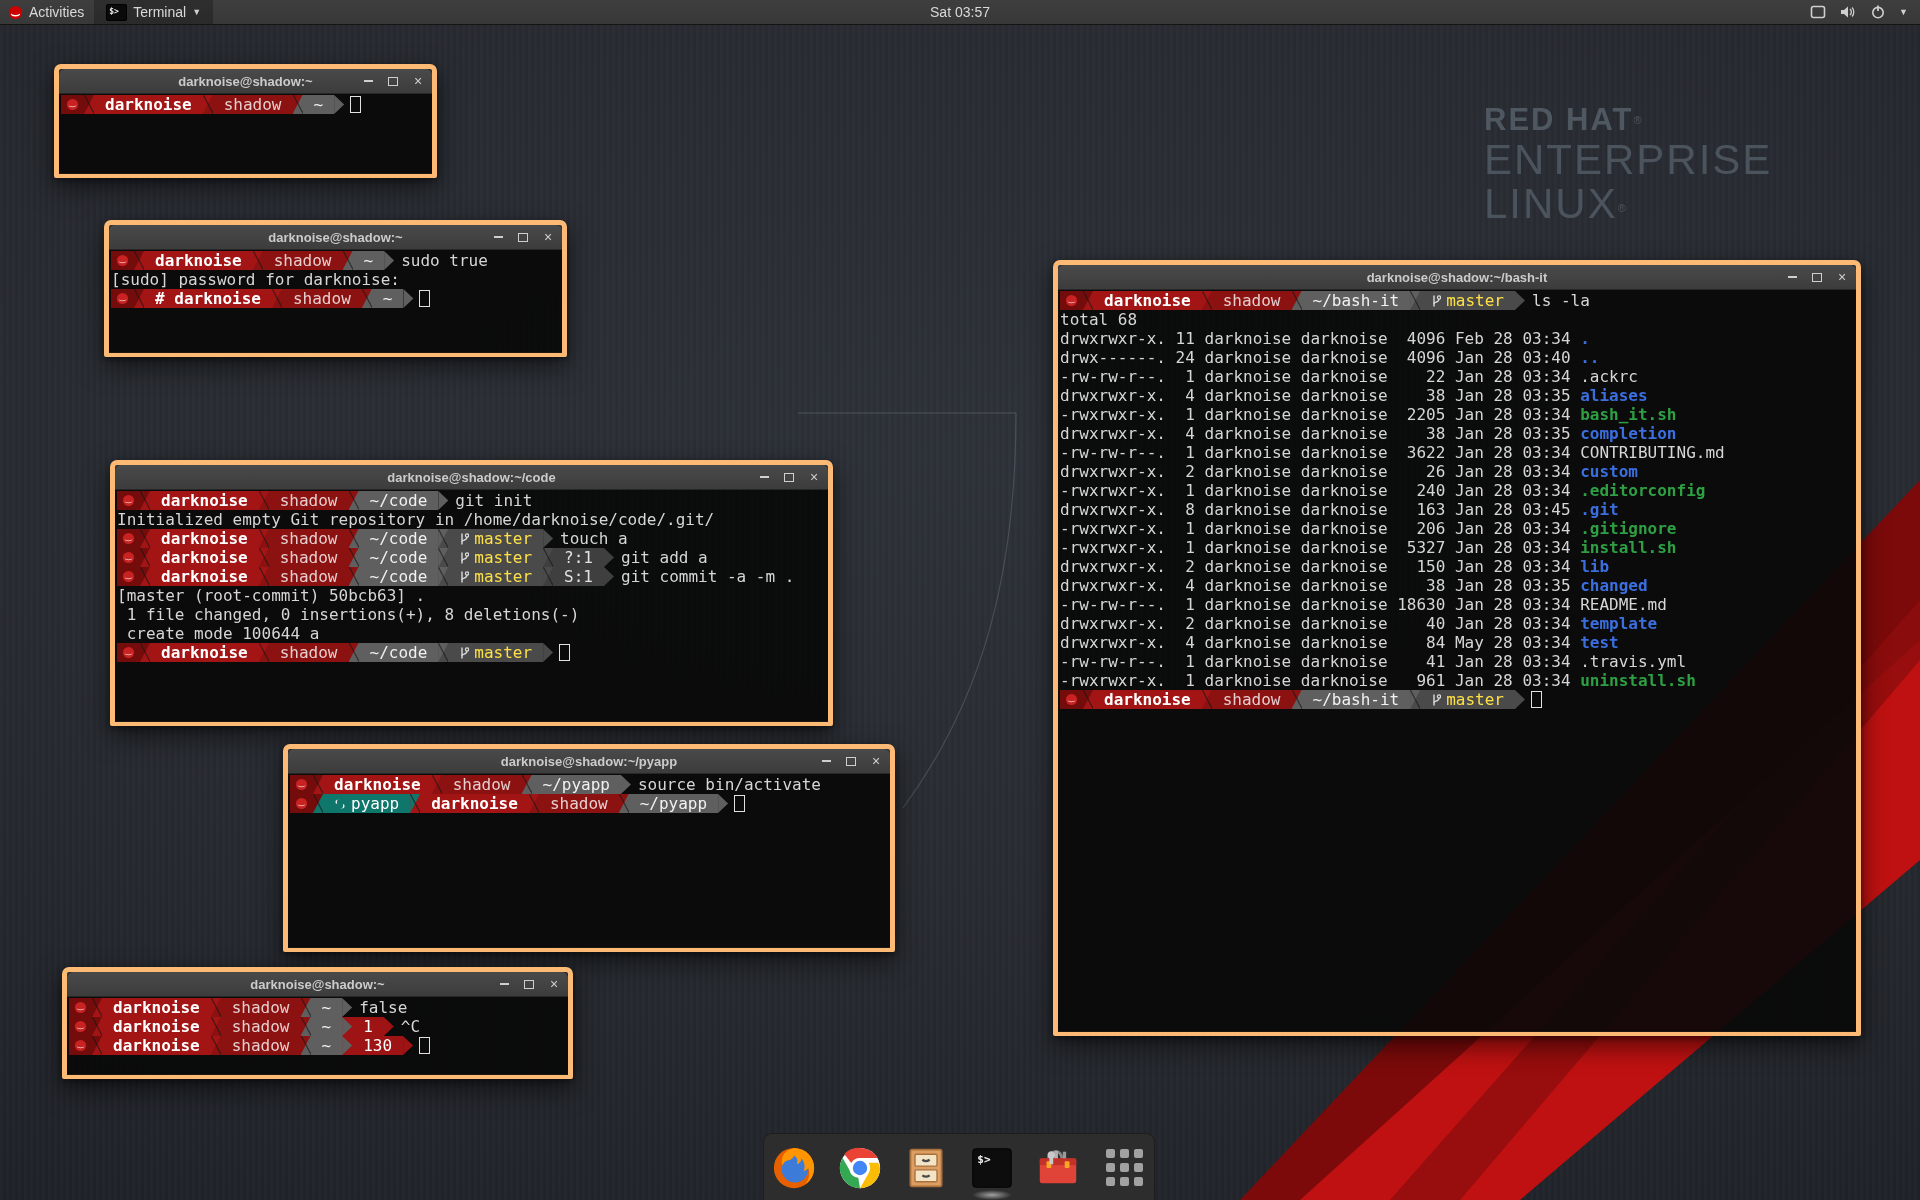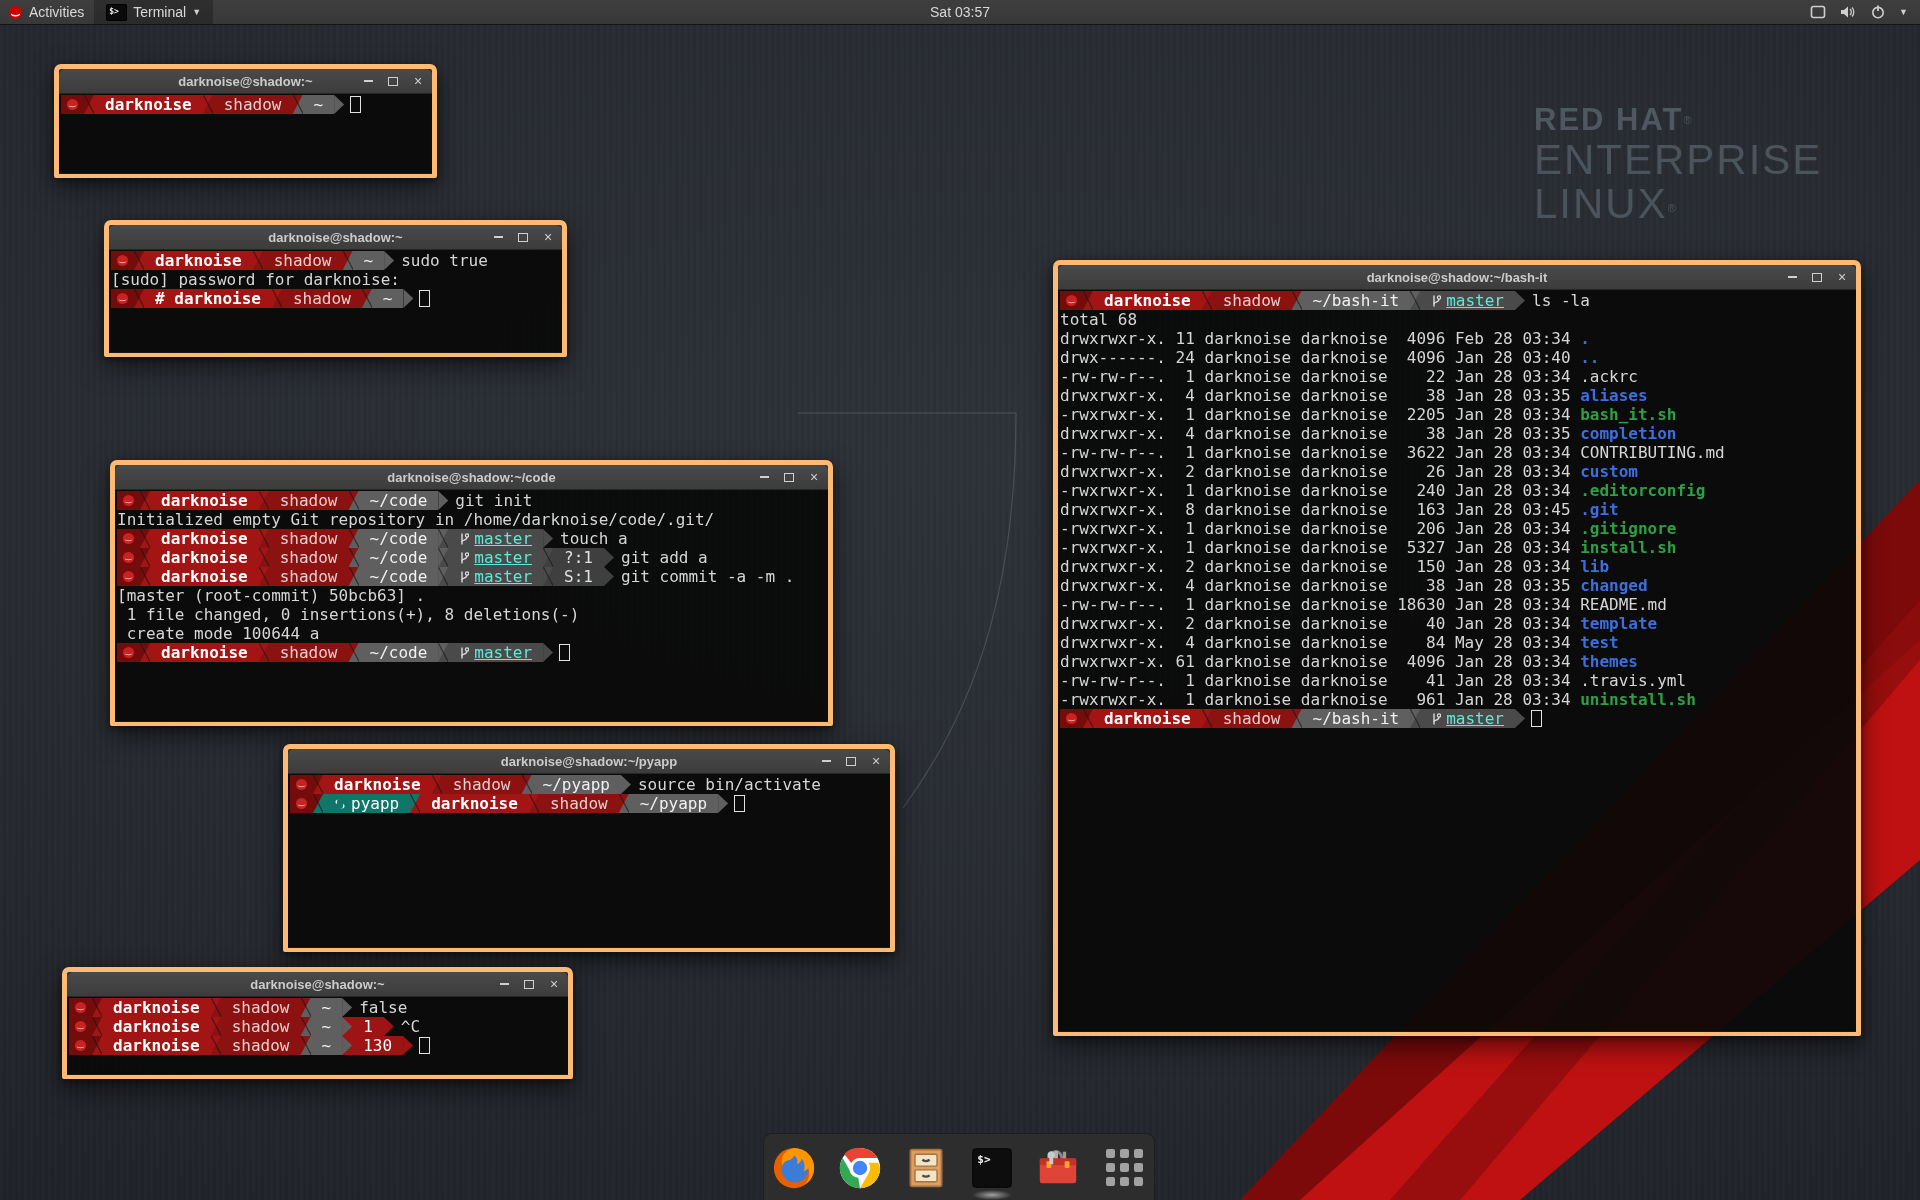--- a/index.html
+++ b/index.html
@@ -5,21 +5,21 @@
   html,body{margin:0;padding:0;background:#15171a;}
   #screen{position:relative;width:1920px;height:1200px;overflow:hidden;
     font-family:"Liberation Sans","DejaVu Sans",sans-serif;}
   
   .wallpaper{position:absolute;inset:0;
     background:radial-gradient(130% 95% at 52% 38%, #2e3239 0%, #282c32 40%, #22252b 65%, #191c20 100%);}
   .wallpaper .texture{position:absolute;inset:0;
     background:repeating-linear-gradient(90deg, rgba(255,255,255,.013) 0 3px, rgba(0,0,0,.03) 3px 6px);}
   #ribbons{position:absolute;inset:0;}
   
-  .rhel-logo{position:absolute;left:1534px;top:102px;color:#4d565f;z-index:2;}
+  .rhel-logo{position:absolute;left:1484px;top:102px;color:#4d565f;z-index:2;}
   .rhel-logo .brand{font-size:31px;font-weight:bold;letter-spacing:2px;color:#4f5860;}
   .rhel-logo .reg{font-size:11px;vertical-align:super;}
   .rhel-logo .l2,.rhel-logo .l3{font-size:42px;font-weight:300;letter-spacing:2px;color:#4b545d;line-height:44px;}
   
   .topbar{position:absolute;left:0;top:0;width:1920px;height:24px;z-index:40;
     background:linear-gradient(#3e3e3e,#383838);border-bottom:1px solid #141414;
     display:flex;align-items:center;color:#d9d9d9;font-size:14px;}
   .tb-left{display:flex;align-items:flex-start;height:100%;}
   .tb-activities{display:flex;align-items:center;gap:6px;padding:0 10px 0 8px;height:100%;}
   .tb-appmenu{display:flex;align-items:center;gap:6px;padding:0 12px;height:100%;background:rgba(0,0,0,.25);}
@@ -42,21 +42,21 @@
   .wbtn.close{font-size:14px;line-height:12px;}
   .term{background:rgba(9,9,9,.92);padding:1px 0 0 2px;height:calc(100% - 25px);overflow:hidden;
     font-family:"DejaVu Sans Mono","Liberation Mono",monospace;font-size:16px;color:#d6d6d6;}
   .line{height:19px;display:flex;align-items:stretch;white-space:pre;}
   .line .txt{line-height:19px;}
   .seg{display:flex;align-items:center;height:19px;padding:0 11px;line-height:19px;}
   .seg-icon{padding:0 5px;}
   .seg-user{color:#ffffff;font-weight:bold;}
   .seg-host{color:#e6cfcf;}
   .seg-path{color:#f1f1f1;}
-  .seg-branch{color:#5eead4;display:flex;gap:5px;text-decoration:underline;}
+  .seg-branch{color:#fde047;display:flex;gap:5px;}
   .seg-gitst{color:#e2e2e2;}
   .seg-exit{color:#ffffff;}
   .seg-venv{color:#ffffff;display:flex;gap:5px;}
   .join{width:10px;height:19px;position:relative;flex:none;}
   .join i{position:absolute;inset:0;}
   .join i.tri{clip-path:polygon(0 0,100% 50%,0 100%);}
   .join i.sla{clip-path:polygon(0 0,100% 0,0 100%);}
   .join i.edge{background:linear-gradient(to top right, transparent 46%, rgba(20,20,20,.55) 49%, rgba(20,20,20,.55) 54%, transparent 57%);}
   .cmd{line-height:19px;margin-left:7px;}
   .cursor{align-self:center;width:9px;height:15px;border:1px solid #e2e2e2;margin-left:6px;flex:none;}
@@ -321,21 +321,20 @@
           <div class="line"><span class="txt">drwxrwxr-x.  2 darknoise darknoise    26 Jan 28 03:34 </span><span class="txt f-dir">custom</span></div>
           <div class="line"><span class="txt">-rwxrwxr-x.  1 darknoise darknoise   240 Jan 28 03:34 </span><span class="txt f-exec">.editorconfig</span></div>
           <div class="line"><span class="txt">drwxrwxr-x.  8 darknoise darknoise   163 Jan 28 03:45 </span><span class="txt f-dir">.git</span></div>
           <div class="line"><span class="txt">-rwxrwxr-x.  1 darknoise darknoise   206 Jan 28 03:34 </span><span class="txt f-exec">.gitignore</span></div>
           <div class="line"><span class="txt">-rwxrwxr-x.  1 darknoise darknoise  5327 Jan 28 03:34 </span><span class="txt f-exec">install.sh</span></div>
           <div class="line"><span class="txt">drwxrwxr-x.  2 darknoise darknoise   150 Jan 28 03:34 </span><span class="txt f-dir">lib</span></div>
           <div class="line"><span class="txt">drwxrwxr-x.  4 darknoise darknoise    38 Jan 28 03:35 </span><span class="txt f-dir">changed</span></div>
           <div class="line"><span class="txt">-rw-rw-r--.  1 darknoise darknoise 18630 Jan 28 03:34 </span><span class="txt f-plain">README.md</span></div>
           <div class="line"><span class="txt">drwxrwxr-x.  2 darknoise darknoise    40 Jan 28 03:34 </span><span class="txt f-dir">template</span></div>
           <div class="line"><span class="txt">drwxrwxr-x.  4 darknoise darknoise    84 May 28 03:34 </span><span class="txt f-dir">test</span></div>
-          <div class="line"><span class="txt">drwxrwxr-x. 61 darknoise darknoise  4096 Jan 28 03:34 </span><span class="txt f-dir">themes</span></div>
           <div class="line"><span class="txt">-rw-rw-r--.  1 darknoise darknoise    41 Jan 28 03:34 </span><span class="txt f-plain">.travis.yml</span></div>
           <div class="line"><span class="txt">-rwxrwxr-x.  1 darknoise darknoise   961 Jan 28 03:34 </span><span class="txt f-exec">uninstall.sh</span></div>
           <div class="line prompt"><span class="seg seg-icon" style="background: rgb(117, 12, 12);"><svg width="13" height="13" viewBox="0 0 14 14" style="display:block">
                 <circle cx="7" cy="7" r="6" fill="#c92222"></circle>
                 <path d="M2.6 7.8 a4.6 3 0 0 0 8.8 0 q-2.2 1.3 -4.4 1.3 t-4.4 -1.3z" fill="#efe7e2"></path>
               </svg></span><span class="join" style="background: rgb(163, 21, 21);"><i class="sla" style="background: rgb(117, 12, 12);"></i><i class="edge"></i></span><span class="seg seg-user" style="background: rgb(163, 21, 21);">darknoise</span><span class="join" style="background: rgb(140, 17, 17);"><i class="sla" style="background: rgb(163, 21, 21);"></i><i class="edge"></i></span><span class="seg seg-host" style="background: rgb(140, 17, 17);">shadow</span><span class="join" style="background: rgb(95, 95, 95);"><i class="sla" style="background: rgb(140, 17, 17);"></i><i class="edge"></i></span><span class="seg seg-path" style="background: rgb(95, 95, 95);">~/bash-it</span><span class="join" style="background: rgb(74, 74, 74);"><i class="sla" style="background: rgb(95, 95, 95);"></i><i class="edge"></i></span><span class="seg seg-branch" style="background: rgb(74, 74, 74);"><span><svg width="10" height="14" viewBox="0 0 10 14" style="display:block">
                   <line x1="3" y1="1.5" x2="3" y2="12.5" stroke="#dcdcdc" stroke-width="1.4"></line>
                   <circle cx="8" cy="3.5" r="1.6" fill="none" stroke="#dcdcdc" stroke-width="1.2"></circle>
                   <path d="M8 5 C8 9 3 7.5 3 10" fill="none" stroke="#dcdcdc" stroke-width="1.3"></path>
                 </svg></span>master</span><span class="join" style="background: transparent;"><i class="tri" style="background: rgb(74, 74, 74);"></i></span><span class="cursor"></span></div>

